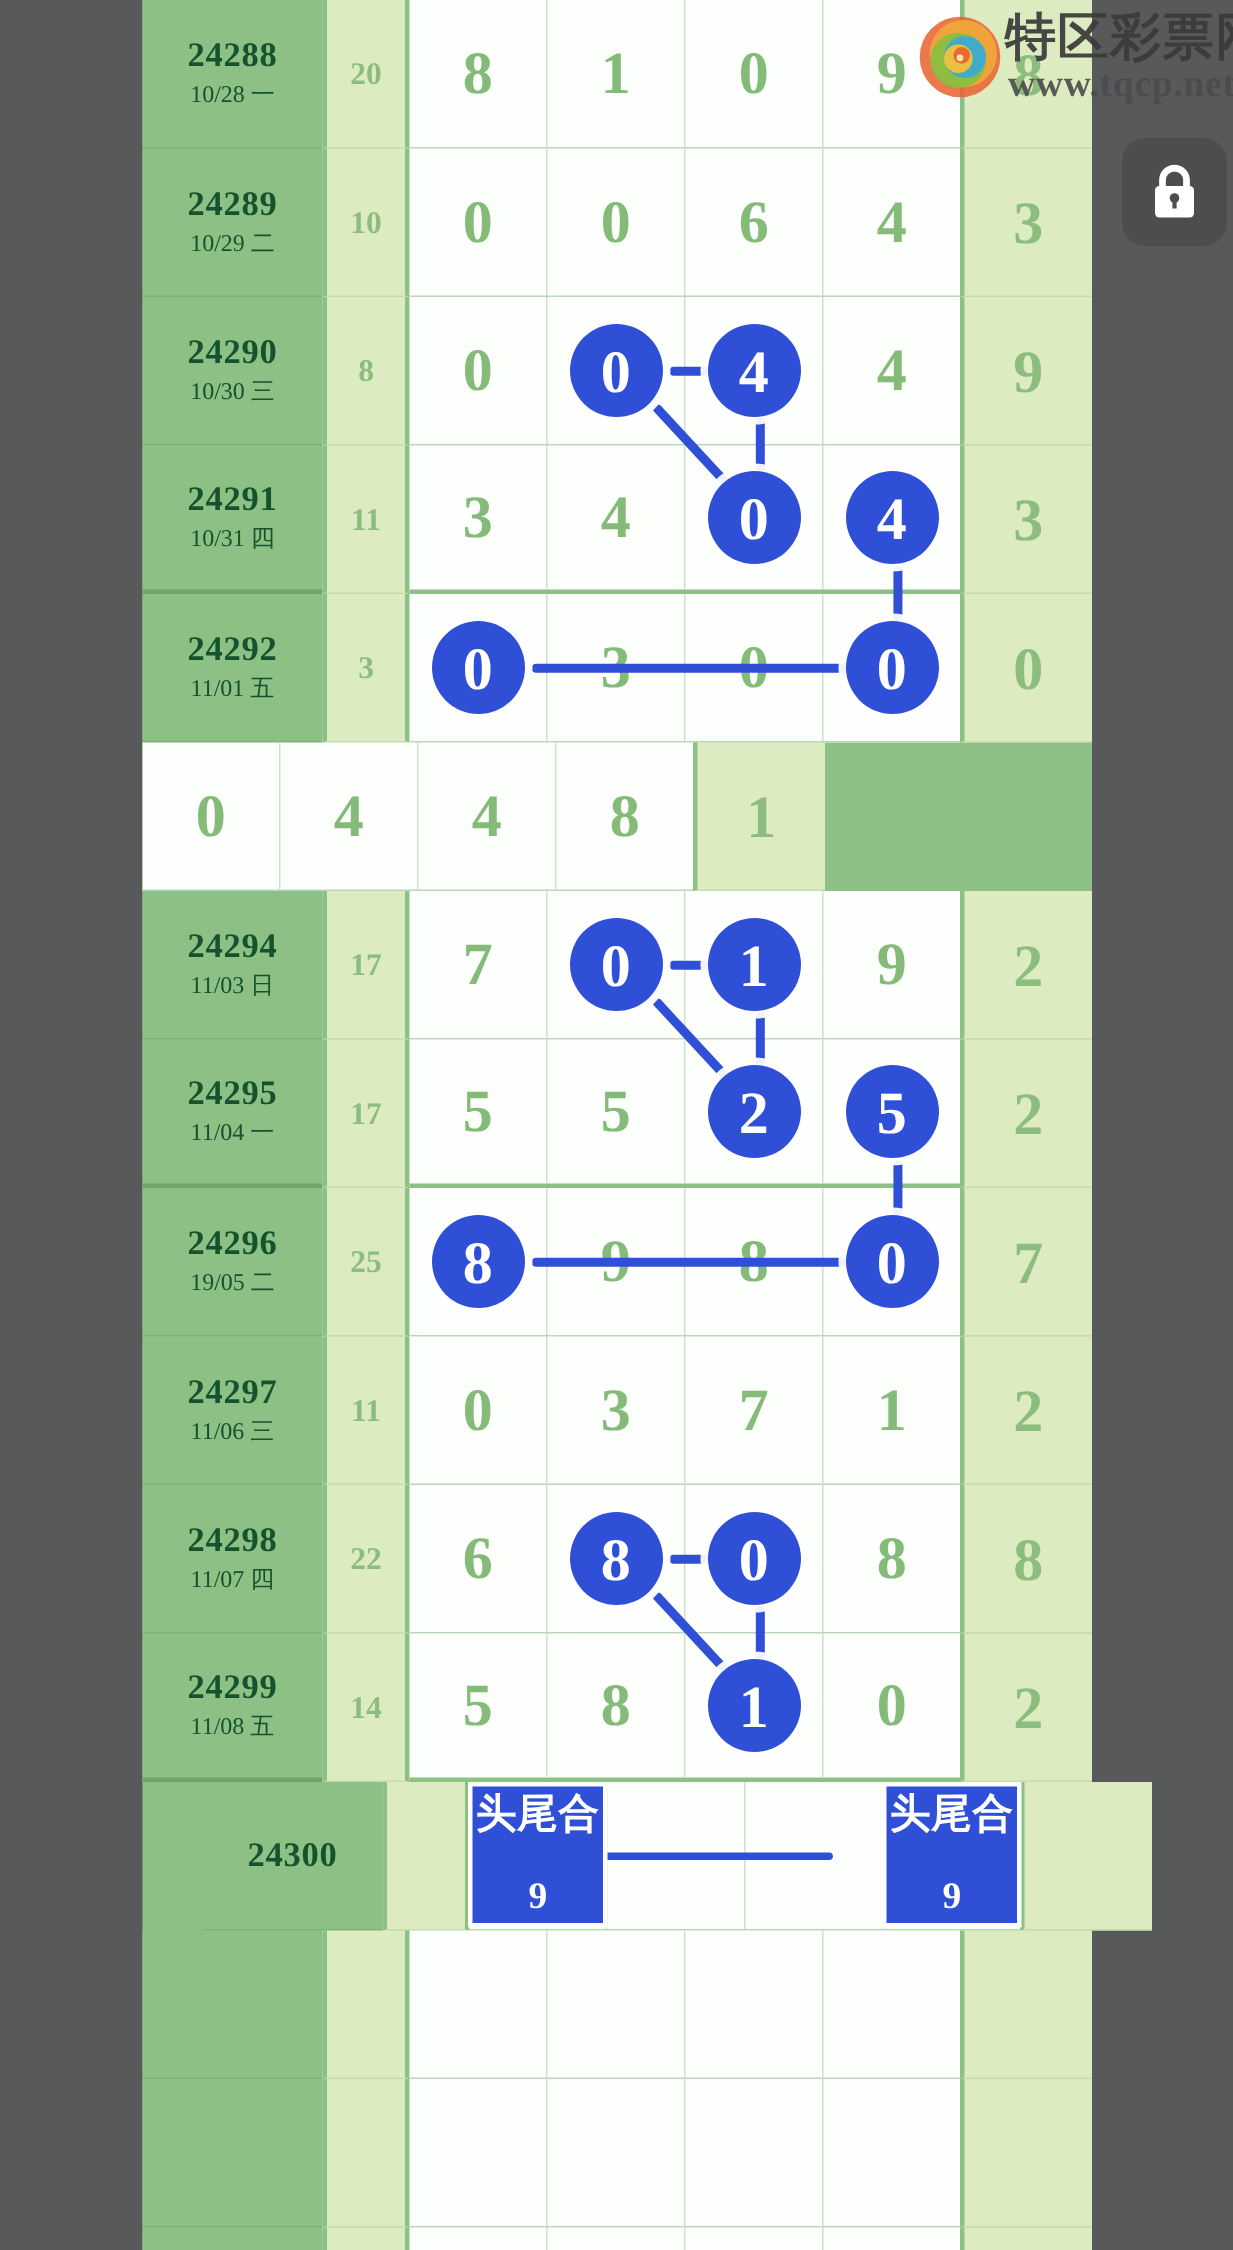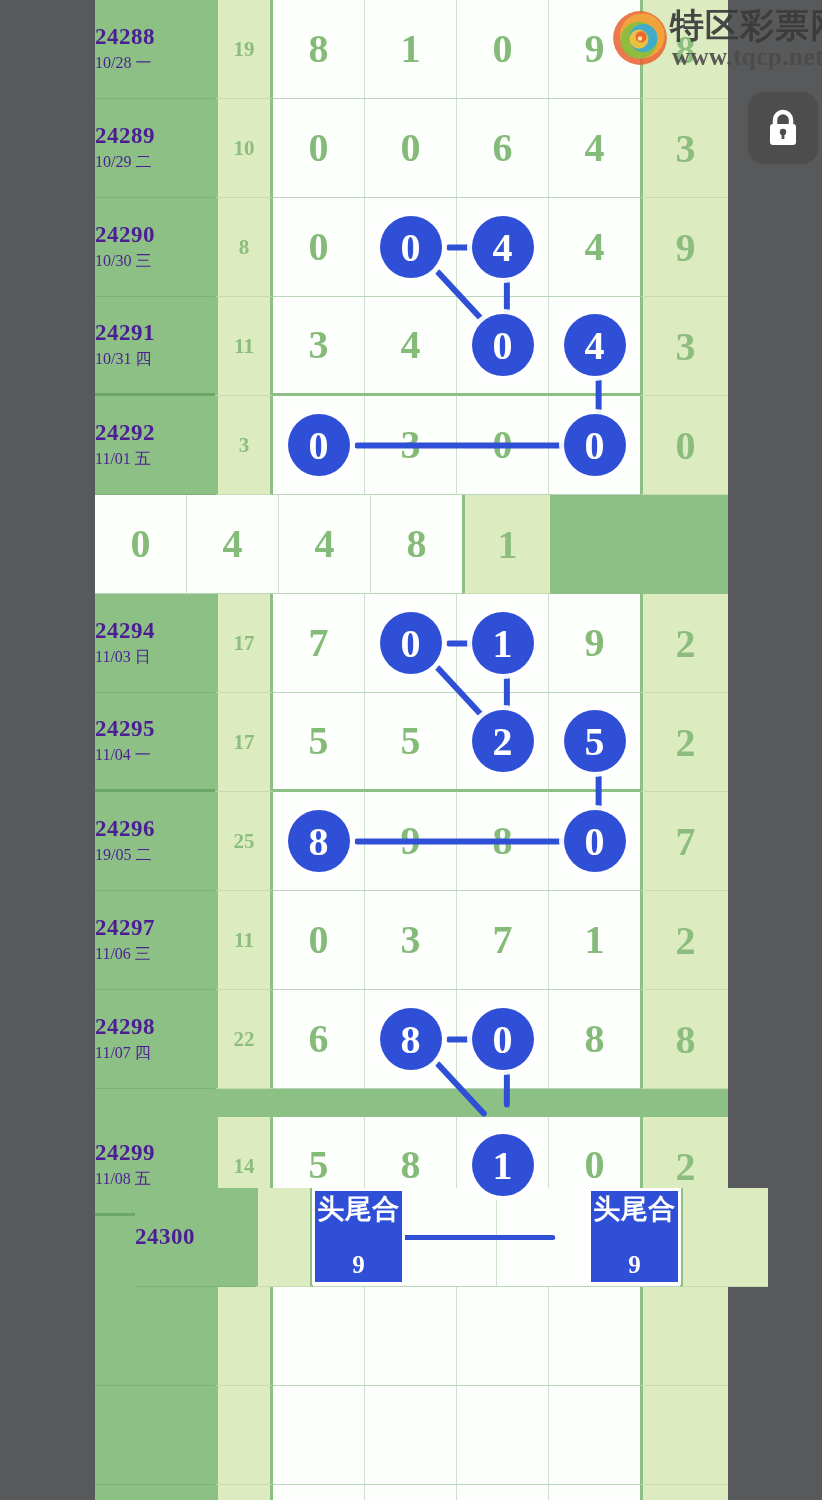--- a/index.html
+++ b/index.html
@@ -18,23 +18,23 @@
     background: #8cc084;
   }
   .rows { position: absolute; inset: 0; }
 
   .row { position: absolute; left: 0; width: 633px; display: flex; }
 
   
   .c-period {
     width: 120px; flex: 0 0 120px;
     background: #8cc084;
-    color: #4c1d95;
+    color: #14532d;
     display: flex; flex-direction: column;
-    justify-content: center;
+    align-items: center; justify-content: center;
     border-bottom: 1px solid #7ab374;
   }
   .row.sep .c-period { border-bottom: 3px solid #6da767; }
   .p-num {
     font-family: "Liberation Serif", serif;
     font-size: 23px; font-weight: 700; letter-spacing: .5px;
     line-height: 1.12;
   }
   .p-date {
     font-family: "Liberation Serif", serif;
@@ -153,21 +153,21 @@
 
 <div id="root">
 
   <div class="table-wrap">
     <div class="rows" id="rows">
         <div class="row" style="top: 0px; height: 99px;">
           <div class="c-period">
             <div class="p-num">24288</div>
             <div class="p-date">10/28 一</div>
           </div>
-          <div class="c-sum">19</div>
+          <div class="c-sum">20</div>
           <div class="c-grid">
             <div class="cell">
               <span class="dig">8</span>
             </div>
             <div class="cell">
               <span class="dig">1</span>
             </div>
             <div class="cell">
               <span class="dig">0</span>
             </div>
@@ -385,21 +385,21 @@
             </div>
             <div class="cell">
               <span class="mark">0</span>
             </div>
             <div class="cell">
               <span class="dig">8</span>
             </div>
           </div>
           <div class="c-tail">8</div>
         </div>
-        <div class="row sep" style="top: 1117px; height: 99px;">
+        <div class="row sep" style="top: 1089px; height: 99px;">
           <div class="c-period">
             <div class="p-num">24299</div>
             <div class="p-date">11/08 五</div>
           </div>
           <div class="c-sum">14</div>
           <div class="c-grid">
             <div class="cell">
               <span class="dig">5</span>
             </div>
             <div class="cell">

